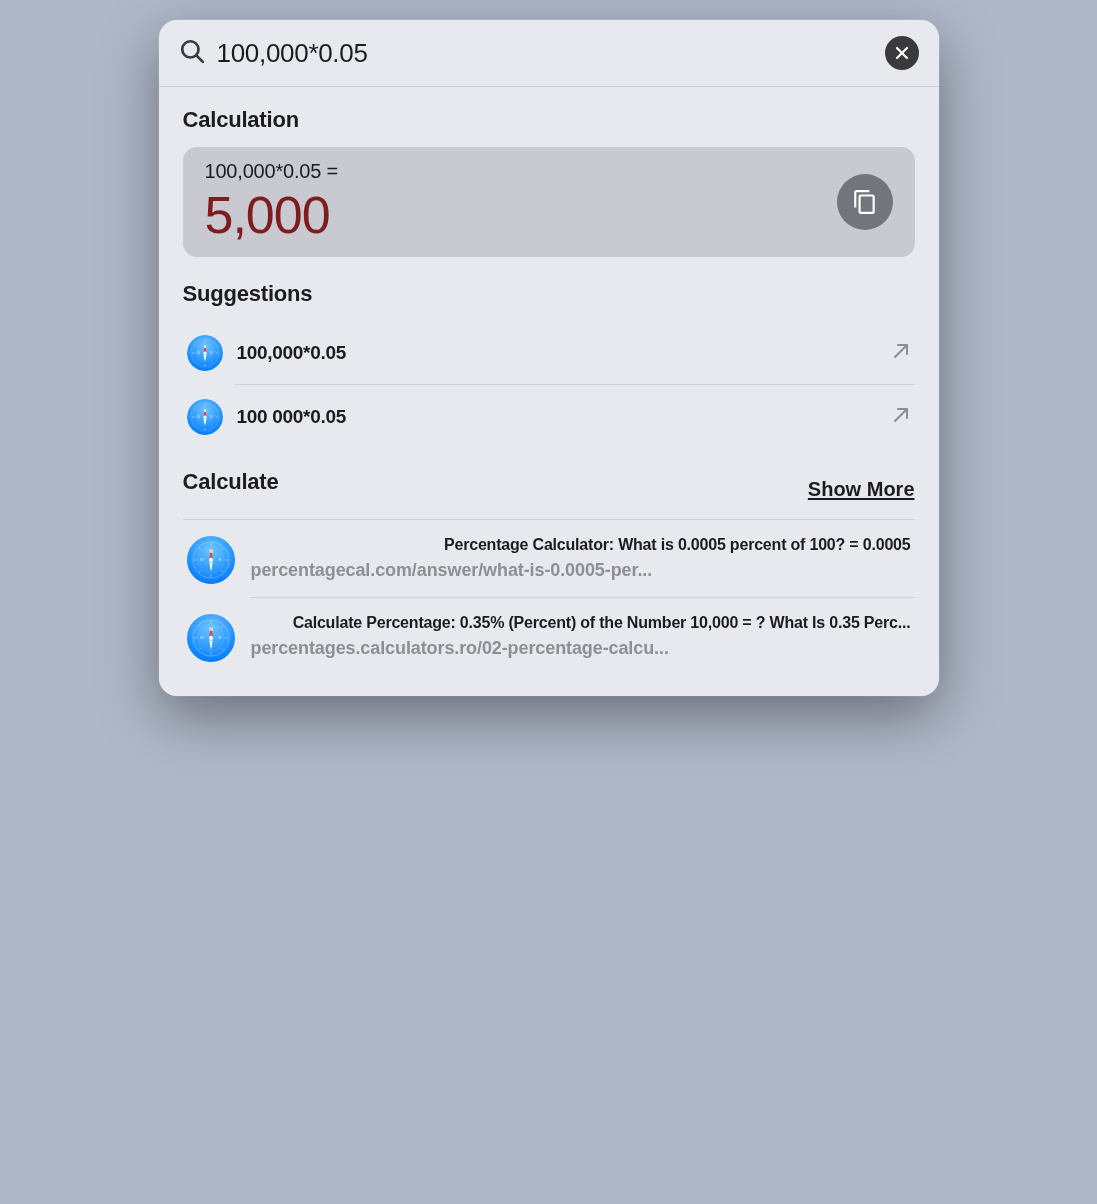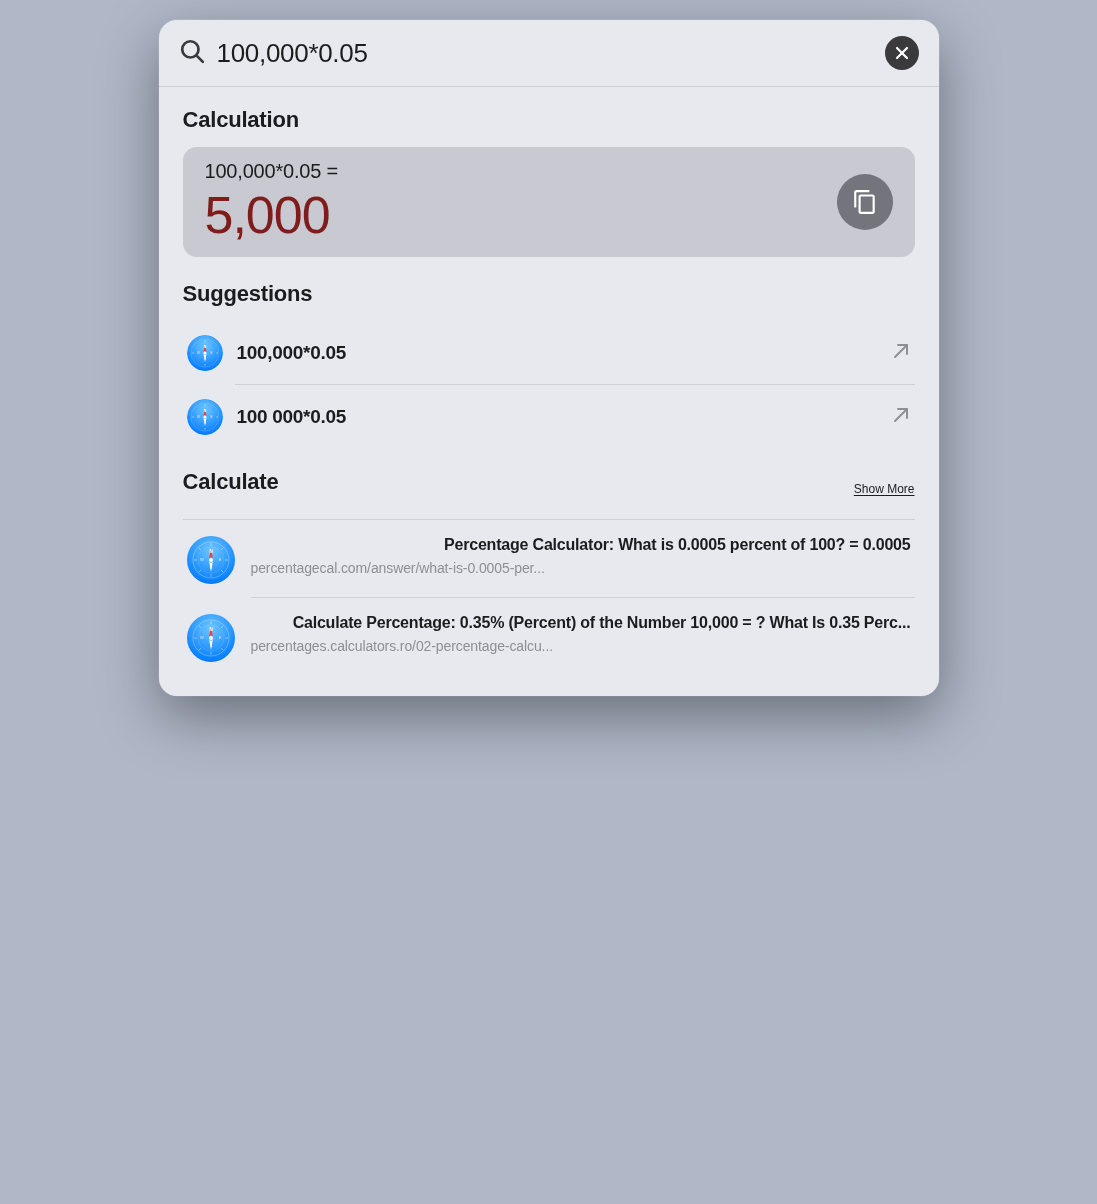--- a/index.html
+++ b/index.html
@@ -194,22 +194,22 @@
     }
 
     .websites-header {
       display: flex;
       align-items: center;
       justify-content: space-between;
       margin-bottom: 10px;
     }
 
     .show-more-btn {
-      font-size: 12px;
-      font-weight: 400;
+      font-size: 20px;
+      font-weight: 700;
       color: #1c1c1e;
       background: none;
       border: none;
       cursor: pointer;
       text-decoration: underline;
       text-underline-offset: 2px;
       padding: 0;
     }
 
     .website-item {
@@ -245,23 +245,24 @@
       font-size: 16px;
       font-weight: 700;
       color: #1c1c1e;
       line-height: 1.35;
       margin-bottom: 4px;
       letter-spacing: -0.2px;
       text-align: right;
     }
 
     .website-url {
-      font-size: 14px;
+      font-size: 18px;
       color: #8e8e93;
       letter-spacing: -0.1px;
+      font-weight: bold;
     }
 
     
     .compass-circle {
       border-radius: 50%;
       overflow: hidden;
     }
   </style>
 </head>
 <body>

